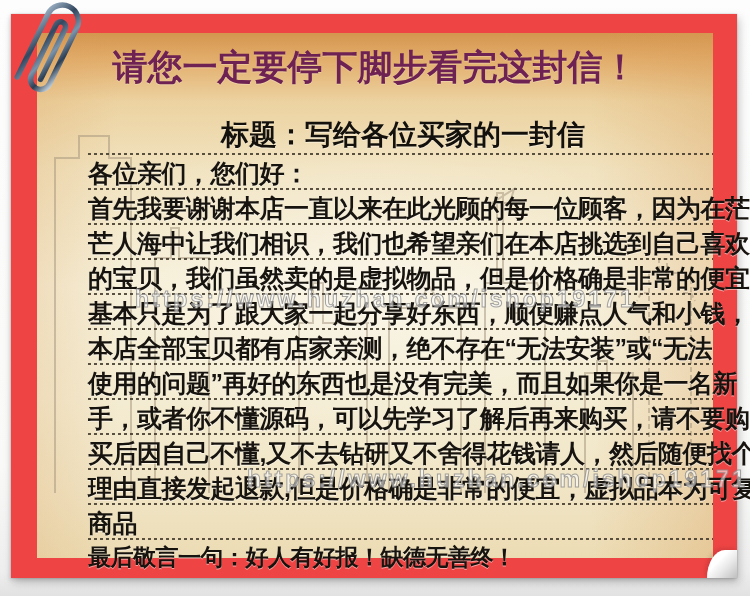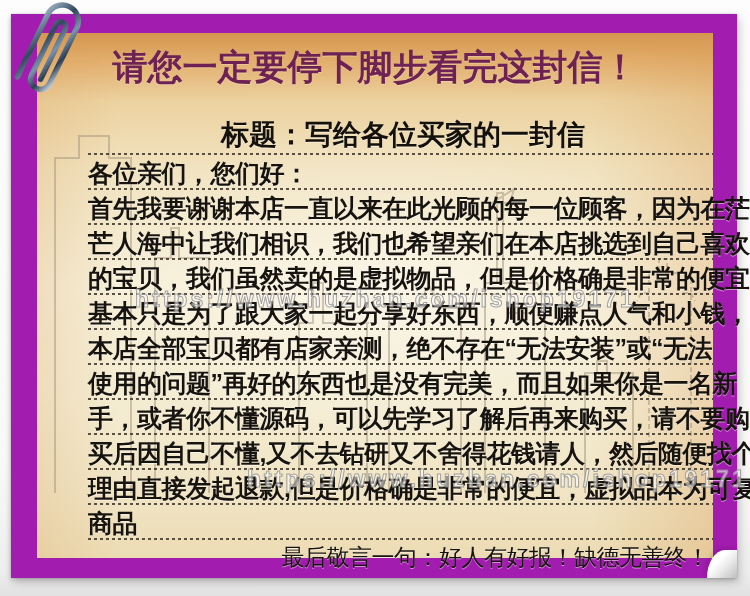--- a/index.html
+++ b/index.html
@@ -3,21 +3,21 @@
 <meta charset="utf-8">
 <style>
   html,body{margin:0;padding:0;}
   body{
     width:750px;height:596px;position:relative;overflow:hidden;
     font-family:"Liberation Sans","DejaVu Sans",sans-serif;
     background:linear-gradient(180deg,#fdfdfd 0%,#f9f9f8 78%,#eeeeee 96%,#e2e2e2 100%);
   }
   .paper{
     position:absolute;left:11px;top:14px;width:726px;height:564px;
-    background:#a21caf;
+    background:#ef4444;
     box-shadow:0 0 1px rgba(0,0,0,.28), 2px 4px 9px rgba(0,0,0,.22), -1px 2px 4px rgba(0,0,0,.12);
   }
   .curl{
     position:absolute;right:0;bottom:0;width:30px;height:28px;
     background:linear-gradient(315deg,#bfbfbf 0%,#e9e9e9 38%,#ffffff 62%);
     border-top-left-radius:60% 100%;
     box-shadow:-2px -2px 4px rgba(0,0,0,.12);
   }
   .parchment{
     position:absolute;left:26px;top:19px;width:676px;height:525px;
@@ -45,22 +45,22 @@
   .line{
     position:relative;height:35px;line-height:36px;
     font-size:25px;font-weight:bold;color:#17130e;letter-spacing:-0.5px;
     text-shadow:0 1px 0 rgba(255,255,255,.5);white-space:nowrap;
   }
   .line::after{
     content:"";position:absolute;left:0;right:0;bottom:0;height:2px;
     background:repeating-linear-gradient(90deg,rgba(62,54,40,.85) 0 3px,rgba(0,0,0,0) 3px 6px);
   }
   .closing{
-    height:32px;line-height:34px;text-align:right;padding-right:4px;
-    font-size:23px;font-weight:normal;color:#17130e;letter-spacing:-0.5px;
+    height:32px;line-height:34px;text-align:left;padding-right:4px;
+    font-size:23px;font-weight:bold;color:#17130e;letter-spacing:-0.5px;
     text-shadow:0 1px 0 rgba(255,255,255,.5);white-space:nowrap;
   }
   .watermark{
     position:absolute;white-space:nowrap;z-index:6;
     font-size:23px;letter-spacing:3px;font-weight:bold;
     color:rgba(250,250,250,.30);
     -webkit-text-stroke:1px rgba(135,135,135,.75);
     text-shadow:0 0 1px rgba(255,255,255,.4);
   }
   .wm1{left:124px;top:272px;}

